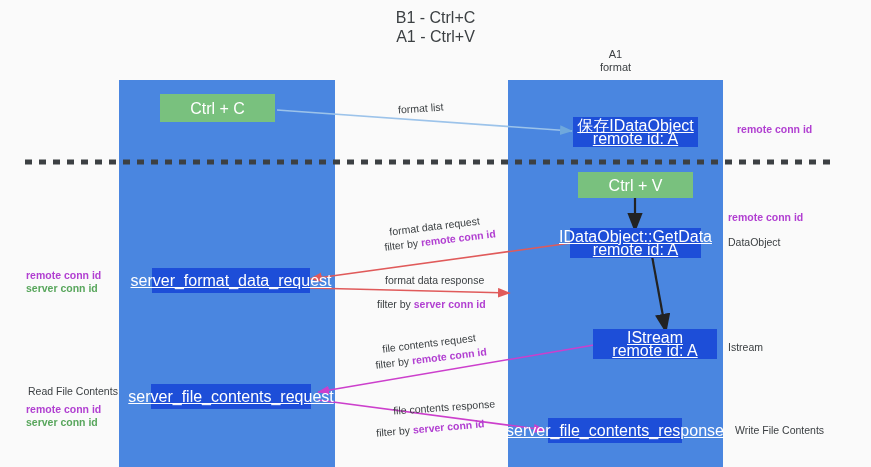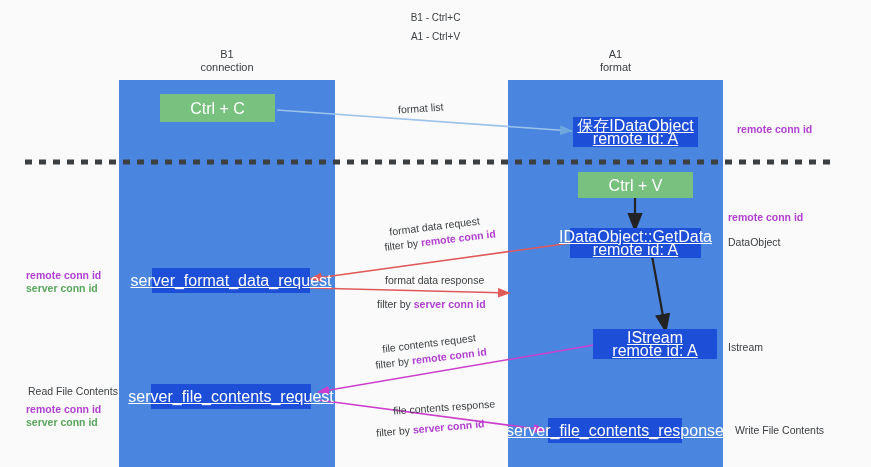--- a/index.html
+++ b/index.html
@@ -16,21 +16,21 @@
   #lane-b1{left:119px;top:80px;width:216px;height:387px;}
   #lane-a1{left:508px;top:80px;width:215px;height:387px;}
 
   .lane-title{
     position:absolute;text-align:center;font-size:11px;line-height:13px;
     color:#3c4043;white-space:pre-line;
   }
 
   .title-top{
     position:absolute;left:0;top:8px;width:871px;text-align:center;
-    font-size:10px;line-height:19px;color:#3c4043;white-space:pre-line;
+    font-size:16px;line-height:19px;color:#3c4043;white-space:pre-line;
   }
 
   .node{
     position:absolute;box-sizing:border-box;
     display:flex;align-items:center;justify-content:center;
     text-align:center;color:#ffffff;font-size:16px;line-height:13px;
     white-space:pre-line;padding:12px 4px;
   }
   .node.green{background:#79c17e;}
   .node.orange{background:#1d4ed8;text-decoration:underline;}
@@ -52,22 +52,20 @@
   .dashline{stroke:#3c4043;stroke-width:5;stroke-dasharray:7 7;}
 </style>
 </head>
 <body>
 
 <div id="stage">
 
   <div class="title-top">B1 - Ctrl+C
 A1 - Ctrl+V</div>
 
-  <div class="lane-title" style="left:119px;top:48px;width:216px;">B1
-connection</div>
   <div class="lane-title" style="left:508px;top:48px;width:215px;">A1
 format</div>
 
   <div class="lane" id="lane-b1"></div>
   <div class="lane" id="lane-a1"></div>
 
   <svg class="layer">
     <defs>
       <marker id="ah-blue" markerWidth="9" markerHeight="9" refX="7.5" refY="3" orient="auto">
         <path d="M0,0 L8,3 L0,6 z" fill="#6fa8dc"></path>

